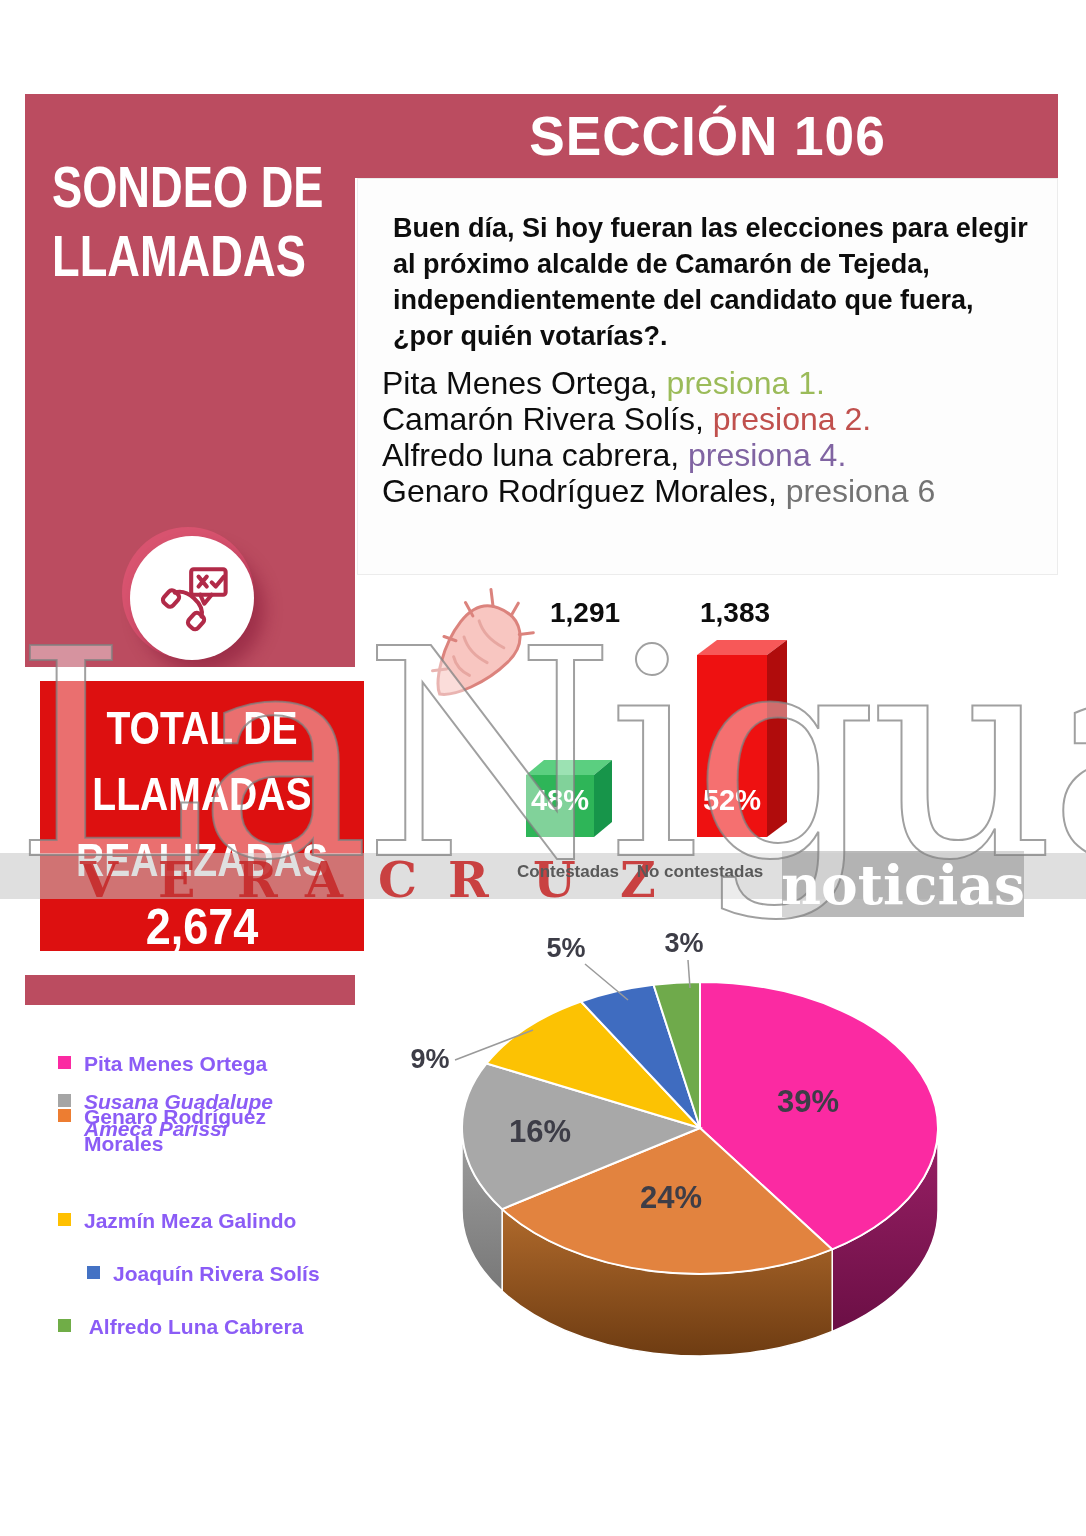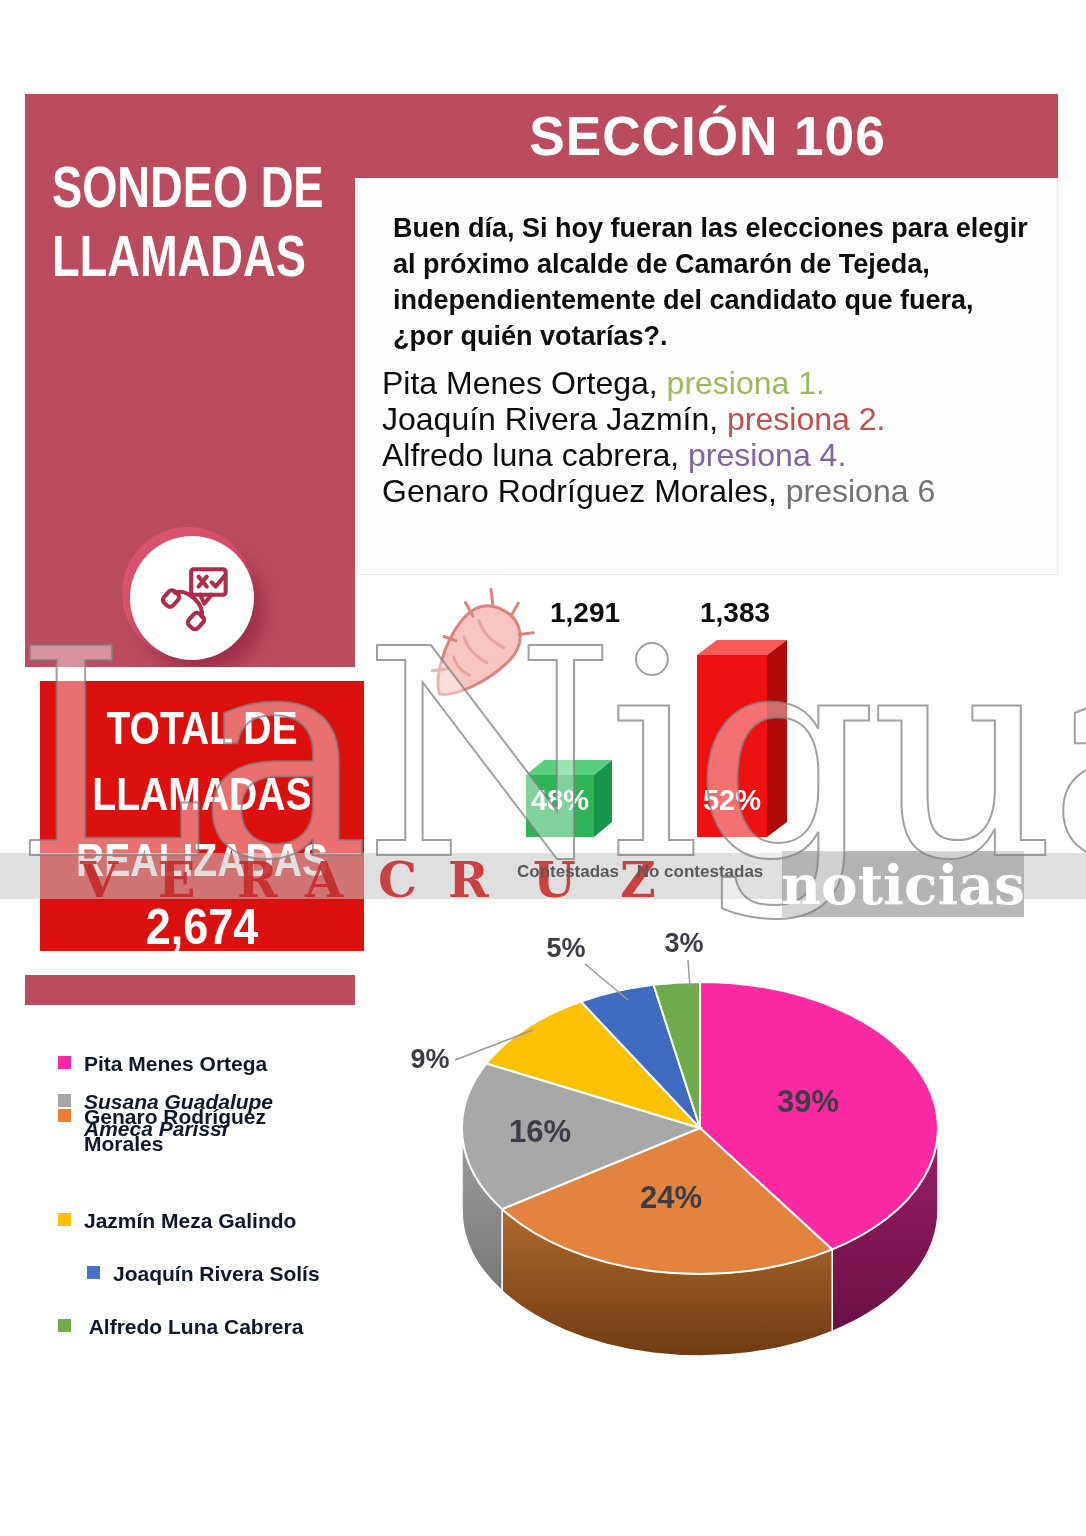--- a/index.html
+++ b/index.html
@@ -45,42 +45,42 @@
   .vera-letter{top:851px;color:rgba(198,38,38,.85);font-family:"DejaVu Serif",serif;
       font-weight:bold;font-size:49px;}
   .noticias-box{left:782px;top:851px;width:242px;height:66px;background:rgba(168,168,168,.8);}
   .brand-mark{left:14px;top:612px;font-family:"DejaVu Serif",serif;font-size:288px;line-height:1;
       color:rgba(255,255,255,.40);-webkit-text-stroke:2px rgba(128,128,128,.75);
       letter-spacing:-7px;pointer-events:none;white-space:nowrap;}
   .noticias-text{left:782px;top:851px;width:242px;height:66px;display:flex;align-items:center;justify-content:center;
       color:#fff;font-family:"DejaVu Serif",serif;font-weight:bold;font-size:55px;}
 
   
-  .legend-item{left:58px;width:250px;color:#0f172a;font-weight:bold;font-size:21px;line-height:27px;}
+  .legend-item{left:58px;width:250px;color:#8b5cf6;font-weight:bold;font-size:21px;line-height:27px;}
   .legend-sq{position:absolute;left:0;top:6px;width:13px;height:13px;}
   .legend-item .lt{display:block;padding-left:26px;}
 </style>
 </head>
 <body>
 
 <div class="page">
 
   <div class="abs banner"></div>
   <div class="abs sidebar"></div>
   <div class="abs section-title">SECCIÓN 106</div>
   <div class="abs prog-title">
     <span>SONDEO DE</span><br>
     <span>LLAMADAS</span>
   </div>
 
   <div class="abs qbox">
     <p class="qintro">Buen día, Si hoy fueran las elecciones para elegir al próximo alcalde de Camarón de Tejeda, independientemente del candidato que fuera, ¿por quién votarías?.</p>
     <div id="options">
         <div class="qopt"><span>Pita Menes Ortega, </span><span class="act" style="color: rgb(155, 187, 89);">presiona 1.</span></div>
-        <div class="qopt"><span>Joaquín Rivera Jazmín, </span><span class="act" style="color: rgb(192, 80, 77);">presiona 2.</span></div>
+        <div class="qopt"><span>Camarón Rivera Solís, </span><span class="act" style="color: rgb(192, 80, 77);">presiona 2.</span></div>
         <div class="qopt"><span>Alfredo luna cabrera, </span><span class="act" style="color: rgb(128, 100, 162);">presiona 4.</span></div>
         <div class="qopt"><span>Genaro Rodríguez Morales, </span><span class="act" style="color: #737373;">presiona 6</span></div>
       </div>
   </div>
 
   <div class="abs icon-wrap">
     <div class="abs icon-glow"></div>
     <div class="abs icon-circle">
       <svg width="82" height="82" viewBox="0 0 100 100" style="position:static">
         <g fill="none" stroke="#b12a48" stroke-width="5" stroke-linecap="round" stroke-linejoin="round">

